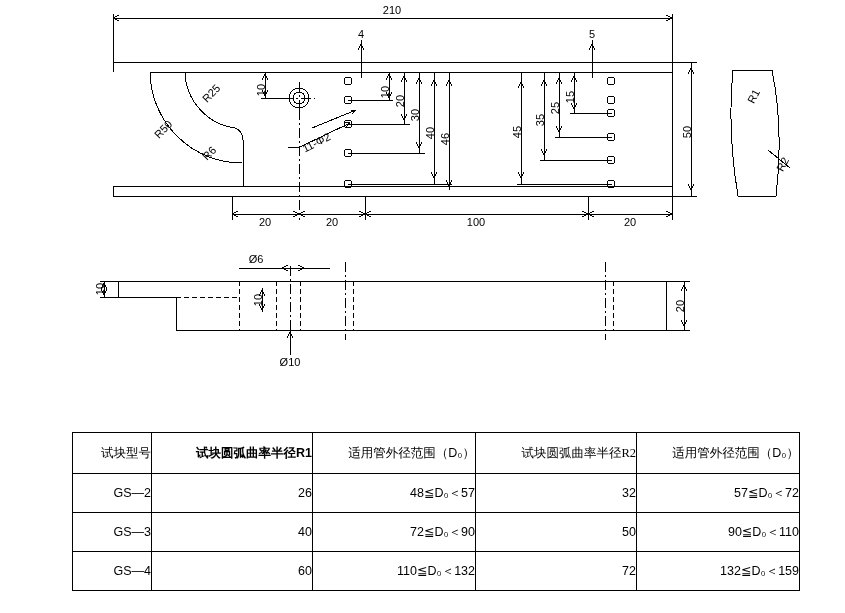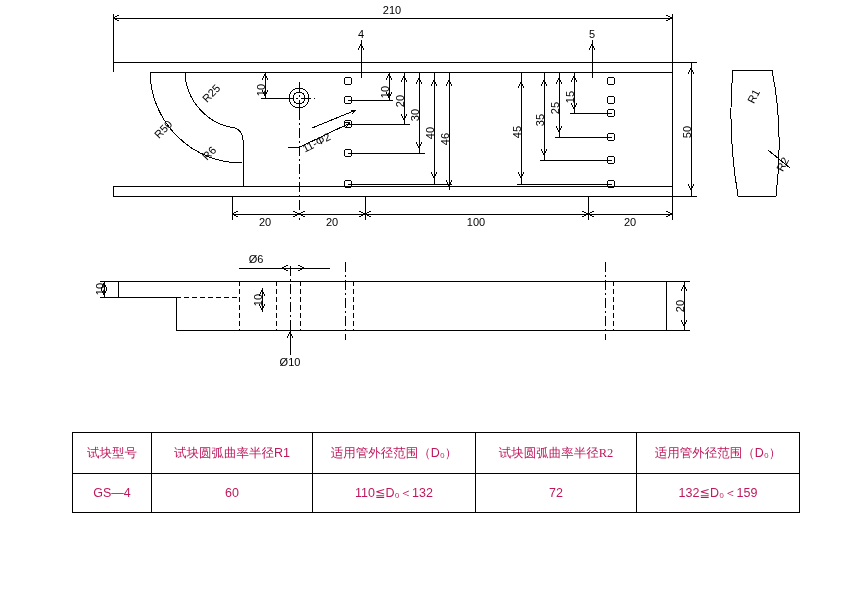--- a/index.html
+++ b/index.html
@@ -1,24 +1,24 @@
 <!DOCTYPE html>
 <html><head>
 <meta charset="utf-8">
 <style>
   html,body{margin:0;padding:0;background:#ffffff;}
   body{width:845px;height:613px;font-family:"Liberation Sans",sans-serif;color:#000;position:relative;overflow:hidden;}
   #sheet{position:absolute;left:0;top:0;width:845px;height:613px;}
   svg.draw{position:absolute;left:0;top:0;width:845px;height:410px;}
   .tbl-wrap{position:absolute;left:72px;top:432px;width:700px;}
   table{border-collapse:collapse;width:700px;table-layout:fixed;}
-  th,td{border:1px solid #000;text-align:center;font-size:12.5px;padding:0;height:38px;color:#be185d;font-weight:normal;}
+  th,td{border:1px solid #000;text-align:right;font-size:12.5px;padding:0;height:38px;color:#000000;font-weight:normal;}
   th{height:40px;}
   .c0{width:78px;}
-  .c1{width:160px;}
+  .c1{width:160px;font-weight:bold;}
   .c2{width:162px;}
   .c3{width:160px;font-family:Liberation Serif, serif;}
   .c4{width:162px;}
 </style>
 </head>
 <body>
 
 <div id="sheet">
 
   <svg class="draw" viewBox="0 0 845 410">
@@ -276,20 +276,34 @@
         <tr>
           <th class="c0">试块型号</th>
           <th class="c1">试块圆弧曲率半径R1</th>
           <th class="c2">适用管外径范围（D₀）</th>
           <th class="c3">试块圆弧曲率半径R2</th>
           <th class="c4">适用管外径范围（D₀）</th>
         </tr>
       </thead>
       <tbody>
         <tr>
+          <td>GS—2</td>
+          <td>26</td>
+          <td>48≦D₀＜57</td>
+          <td>32</td>
+          <td>57≦D₀＜72</td>
+        </tr>
+        <tr>
+          <td>GS—3</td>
+          <td>40</td>
+          <td>72≦D₀＜90</td>
+          <td>50</td>
+          <td>90≦D₀＜110</td>
+        </tr>
+        <tr>
           <td>GS—4</td>
           <td>60</td>
           <td>110≦D₀＜132</td>
           <td>72</td>
           <td>132≦D₀＜159</td>
         </tr>
       </tbody>
     </table>
   </div>
 

